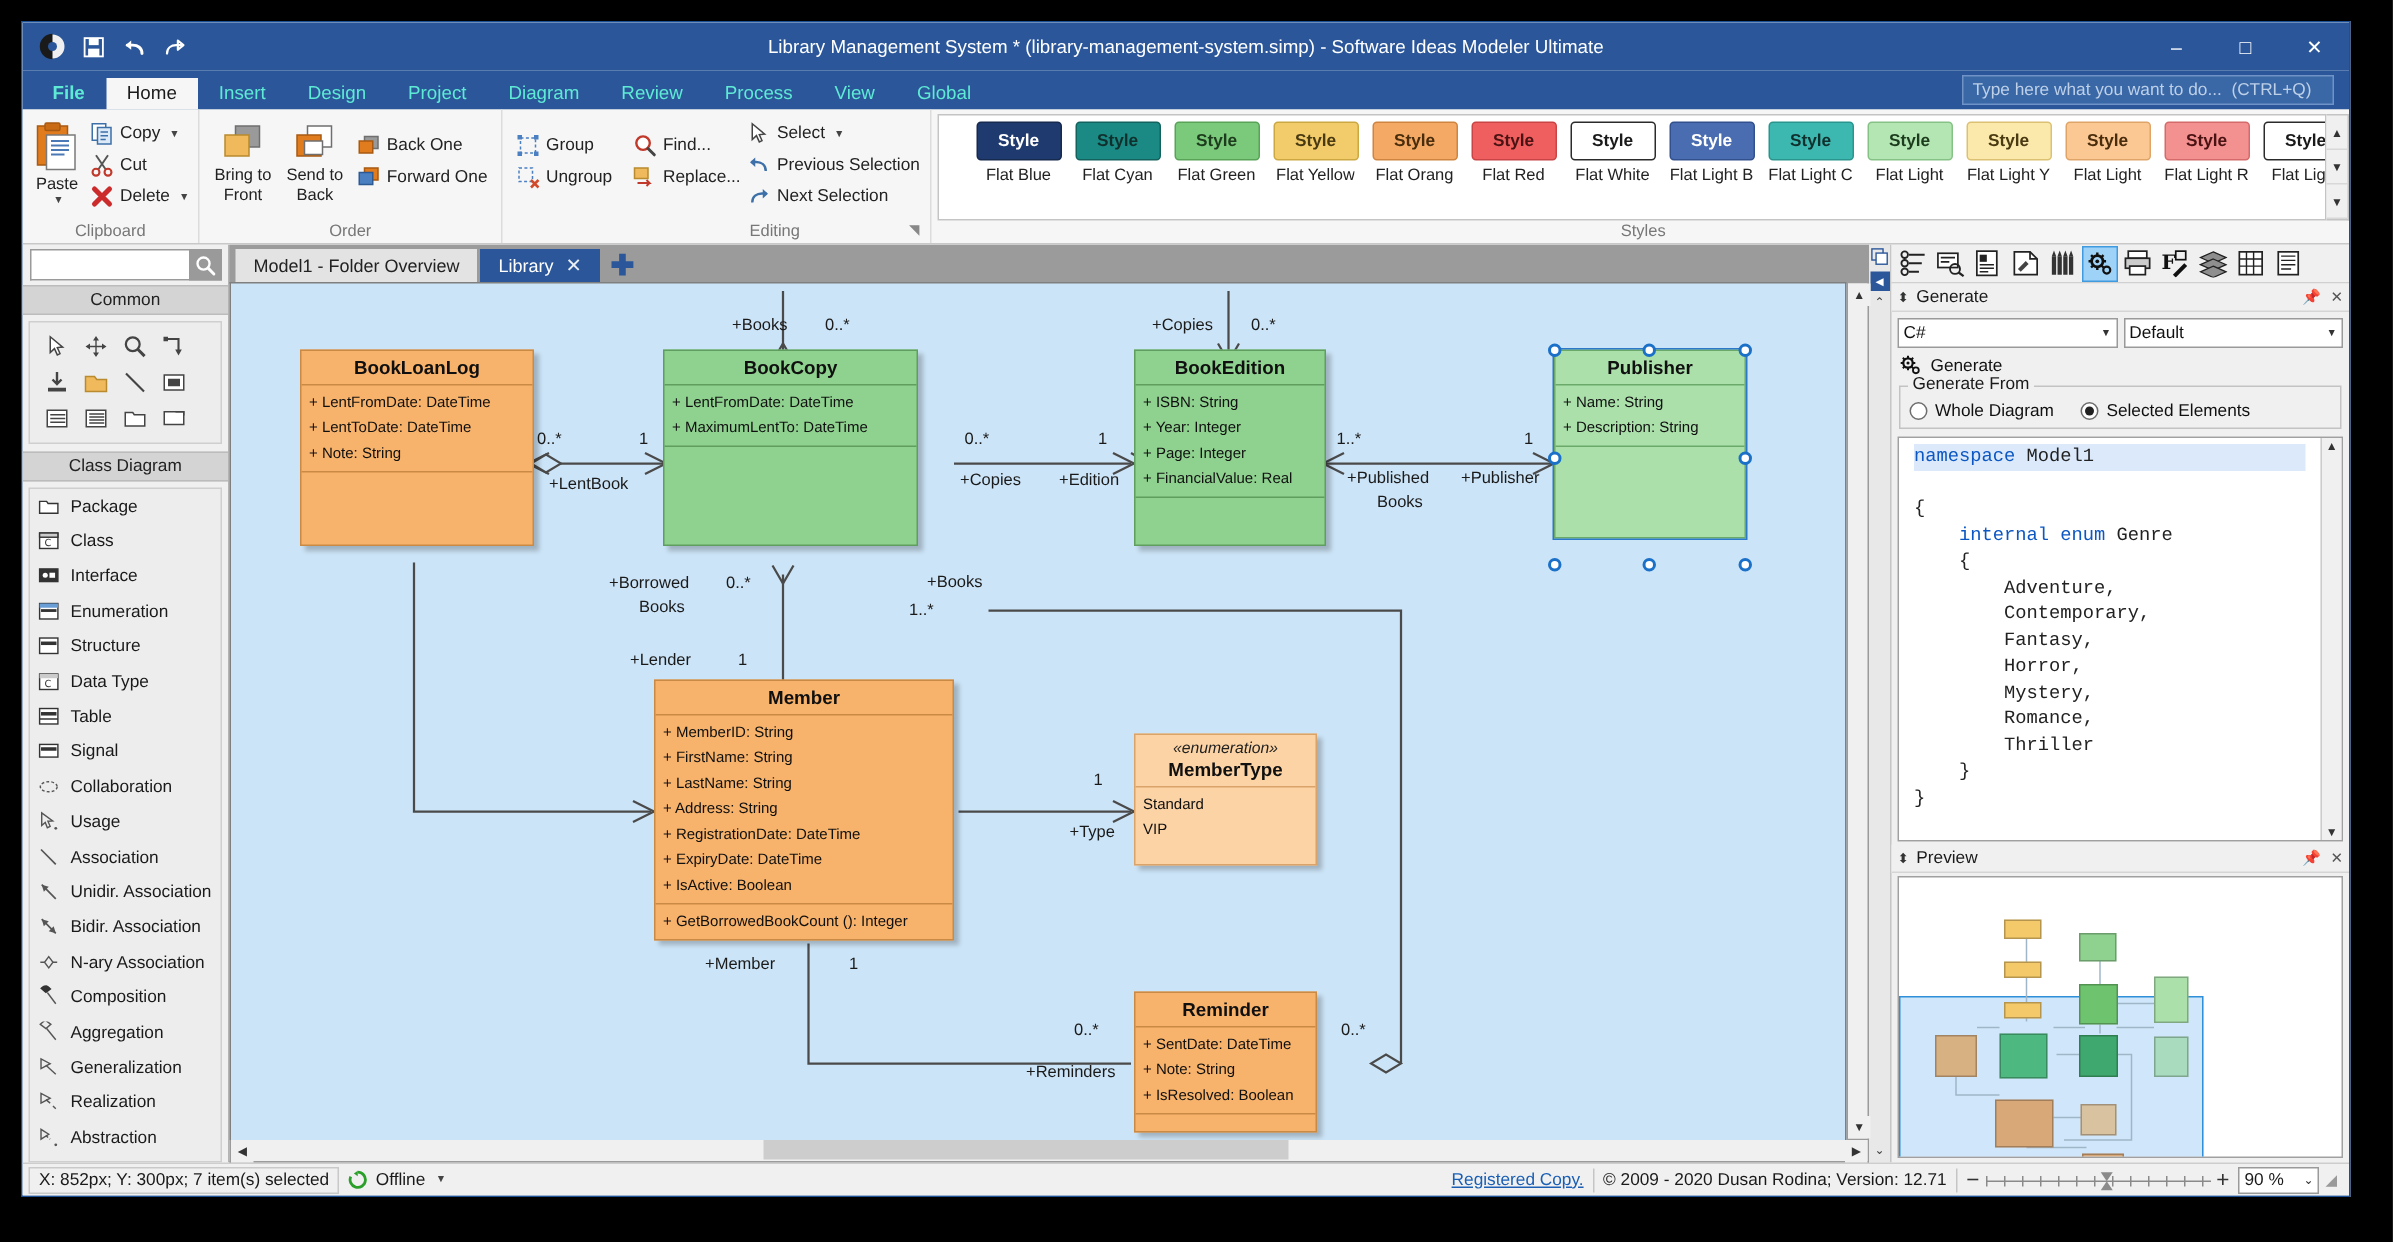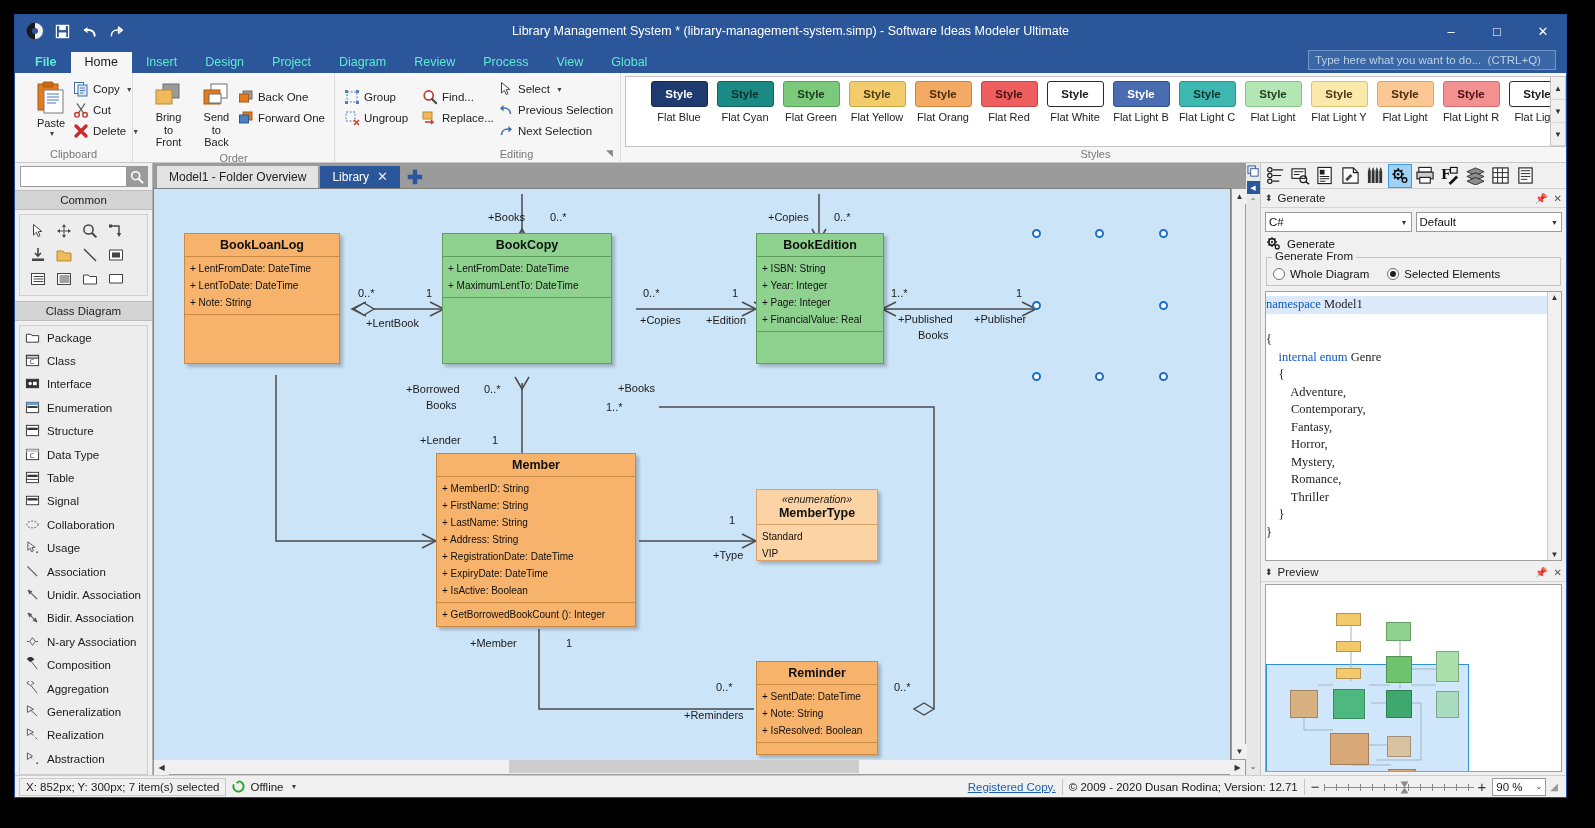--- a/index.html
+++ b/index.html
@@ -85,21 +85,21 @@
     text-align: center; font-size: 11px; color: #777;
     height: 15px; line-height: 15px; position: relative;
   }
   .dlg-launch {
     position: absolute; right: 2px; bottom: 1px;
     font-size: 9px; color: #888;
   }
   .bigbtn {
     display: flex; flex-direction: column; align-items: center;
     width: 46px; padding: 2px; font-size: 11px; color: #222;
-    line-height: 1.15; text-align: center; cursor: default; margin-left: 13px;
+    line-height: 1.15; text-align: center; cursor: default;
   }
   .bigbtn .ic { margin-bottom: 2px; }
   .smallcol { display: flex; flex-direction: column; gap: 1px; padding-left: 2px; }
   .smallbtn {
     display: flex; align-items: center; gap: 4px;
     font-size: 11.5px; color: #222; padding: 1px 4px 1px 2px;
     height: 20px; cursor: default; white-space: nowrap;
   }
   .caret { font-size: 7px; color: #444; margin-left: 2px; }
 
@@ -288,22 +288,22 @@
     display: flex; align-items: center; justify-content: center; flex: none;
   }
   .rdot.on::after {
     content: ''; width: 6px; height: 6px; border-radius: 50%; background: #222;
   }
   .code {
     flex: 1; background: #fff; border: 1px solid #a0a0a0; margin: 3px 4px 2px;
     display: flex; min-height: 0; overflow: hidden;
   }
   .code pre {
-    flex: 1; margin: 0; padding: 4px 0;
-    font-family: Liberation Serif, serif; font-size: 12.5px;
+    flex: 1; margin: 0; padding: 4px 10px;
+    font-family: Liberation Mono, monospace; font-size: 12.5px;
     line-height: 17.5px; color: #222; white-space: pre; overflow: hidden;
   }
   .code .kw { color: #0c57c2; }
   .code .hl { background: #dbe9fb; display: block; }
   .codebar {
     width: 14px; background: #f0f0f0; border-left: 1px solid #ccc;
     display: flex; flex-direction: column; align-items: center;
     justify-content: space-between; font-size: 8px; color: #333; padding: 1px 0;
   }
   .preview-body {
@@ -972,21 +972,21 @@
                 <path d="M361 188 L368 200 L375 188"></path>
                 <path d="M658 40 L665 52 L672 40"></path>
               </g>
 
               <g fill="#cce4f7" stroke="#4a4a4a" stroke-width="1.4">
                 <path d="M200 120 L210 114 L220 120 L210 126 Z"></path>
                 <path d="M780 520 L770 514 L760 520 L770 526 Z"></path>
               </g>
             </svg>
 
-            <div class="uml orange shadow" style="left:30px;top:44px;width:156px">
+            <div class="uml orange shadow" style="left:46px;top:44px;width:156px">
               <div class="uname">BookLoanLog</div>
               <div class="sect">
                 <div class="attr">+ LentFromDate: DateTime</div>
                 <div class="attr">+ LentToDate: DateTime</div>
                 <div class="attr">+ Note: String</div>
               </div>
               <div class="sect" style="height:49px"></div>
             </div>
 
             <div class="uml shadow" style="left:288px;top:44px;width:170px">
@@ -1002,20 +1002,28 @@
               <div class="uname">BookEdition</div>
               <div class="sect">
                 <div class="attr">+ ISBN: String</div>
                 <div class="attr">+ Year: Integer</div>
                 <div class="attr">+ Page: Integer</div>
                 <div class="attr">+ FinancialValue: Real</div>
               </div>
               <div class="sect" style="height:32px"></div>
             </div>
 
+            <div class="uml lightgreen" style="left:882px;top:44px;width:128px;outline:1px solid #2b79c8">
+              <div class="uname">Publisher</div>
+              <div class="sect">
+                <div class="attr">+ Name: String</div>
+                <div class="attr">+ Description: String</div>
+              </div>
+              <div class="sect" style="height:61px"></div>
+            </div>
             <div class="handle" style="left:878px;top:40px"></div>
             <div class="handle" style="left:941px;top:40px"></div>
             <div class="handle" style="left:1005px;top:40px"></div>
             <div class="handle" style="left:878px;top:112px"></div>
             <div class="handle" style="left:1005px;top:112px"></div>
             <div class="handle" style="left:878px;top:183px"></div>
             <div class="handle" style="left:941px;top:183px"></div>
             <div class="handle" style="left:1005px;top:183px"></div>
 
             <div class="uml orange shadow" style="left:282px;top:264px;width:200px">
@@ -1030,21 +1038,21 @@
                 <div class="attr">+ IsActive: Boolean</div>
               </div>
               <div class="sect">
                 <div class="attr">+ GetBorrowedBookCount (): Integer</div>
               </div>
             </div>
 
             <div class="uml lightorange shadow" style="left:602px;top:300px;width:122px">
               <div class="stereo">«enumeration»</div>
               <div class="uname" style="padding-top:1px">MemberType</div>
-              <div class="sect" style="height:36px">
+              <div class="sect" style="height:52px">
                 <div class="attr">Standard</div>
                 <div class="attr">VIP</div>
               </div>
             </div>
 
             <div class="uml orange shadow" style="left:602px;top:472px;width:122px">
               <div class="uname">Reminder</div>
               <div class="sect">
                 <div class="attr">+ SentDate: DateTime</div>
                 <div class="attr">+ Note: String</div>

